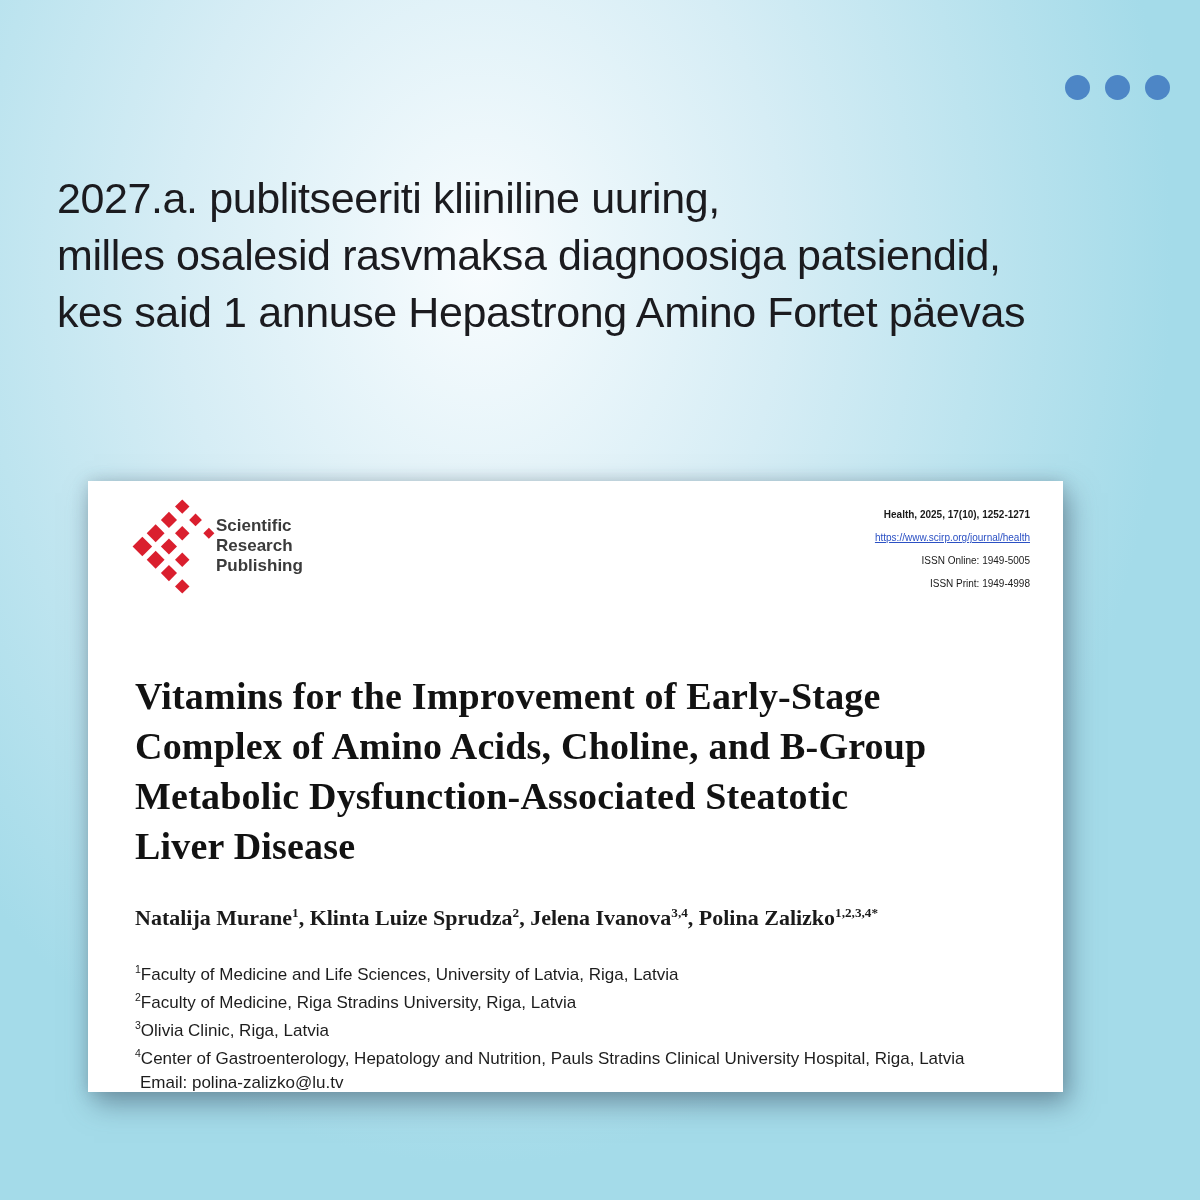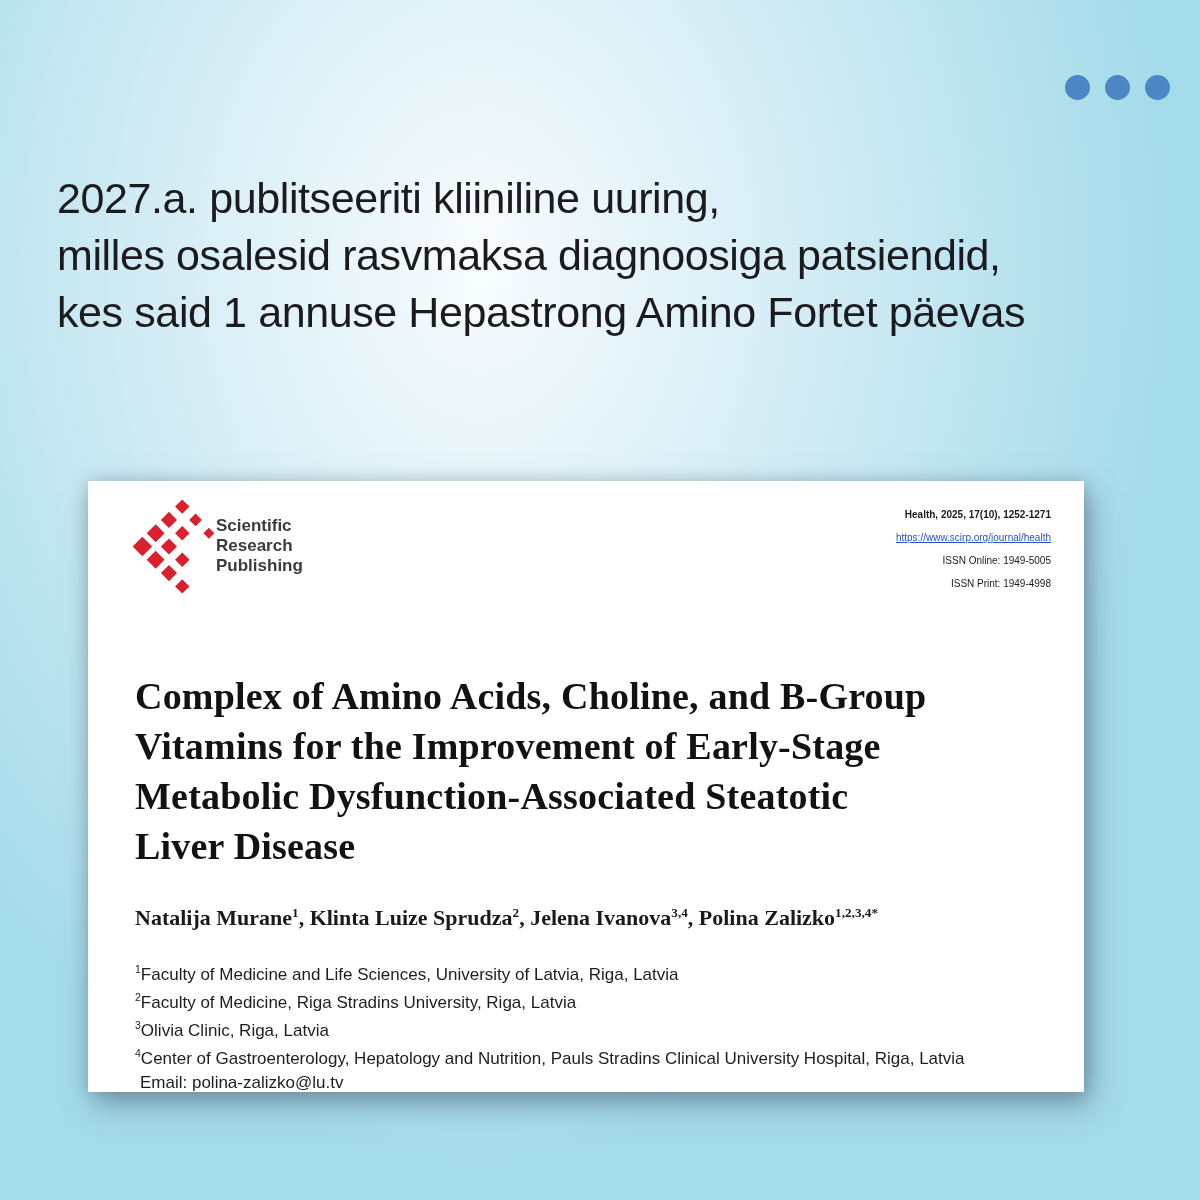--- a/index.html
+++ b/index.html
@@ -15,21 +15,20 @@
   .overlay{
     position:absolute;left:57px;top:170px;width:1110px;
     font-size:43px;line-height:57px;letter-spacing:-0.4px;
     color:#1b1b1f;
   }
   
   .card{
     position:absolute;left:88px;top:481px;width:975px;height:611px;
     background:#ffffff;
     box-shadow:6px 12px 26px rgba(70,95,115,.55), 0 0 14px rgba(90,110,125,.28);
-    padding-left:21px;
   }
   .logo-icon{position:absolute;left:42px;top:18px;width:95px;height:95px;}
   .publisher{
     position:absolute;left:128px;top:35px;
     font-size:17px;font-weight:bold;line-height:20px;color:#3b3b3b;
   }
   .meta{
     position:absolute;right:33px;top:22px;text-align:right;
     font-size:10px;line-height:23px;color:#1a1a1a;
   }
@@ -95,22 +94,22 @@
   </div>
 
   <div class="meta">
     <div class="journal-ref">Health, 2025, 17(10), 1252-1271</div>
     <div><a href="#">https://www.scirp.org/journal/health</a></div>
     <div>ISSN Online: 1949-5005</div>
     <div>ISSN Print: 1949-4998</div>
   </div>
 
   <div class="title">
+    <div>Vitamins for the Improvement of Early-Stage</div>
     <div>Complex of Amino Acids, Choline, and B-Group</div>
-    <div>Vitamins for the Improvement of Early-Stage</div>
     <div>Metabolic Dysfunction-Associated Steatotic</div>
     <div>Liver Disease</div>
   </div>
 
   <div class="authors"><span>Natalija Murane</span><span class="sup">1</span><span>, Klinta Luize Sprudza</span><span class="sup">2</span><span>, Jelena Ivanova</span><span class="sup">3,4</span><span>, Polina Zalizko</span><span class="sup">1,2,3,4*</span></div>
 
   <div class="affils">
       <div class="affil-line"><span class="affil-sup">1</span>Faculty of Medicine and Life Sciences, University of Latvia, Riga, Latvia</div>
       <div class="affil-line"><span class="affil-sup">2</span>Faculty of Medicine, Riga Stradins University, Riga, Latvia</div>
       <div class="affil-line"><span class="affil-sup">3</span>Olivia Clinic, Riga, Latvia</div>

